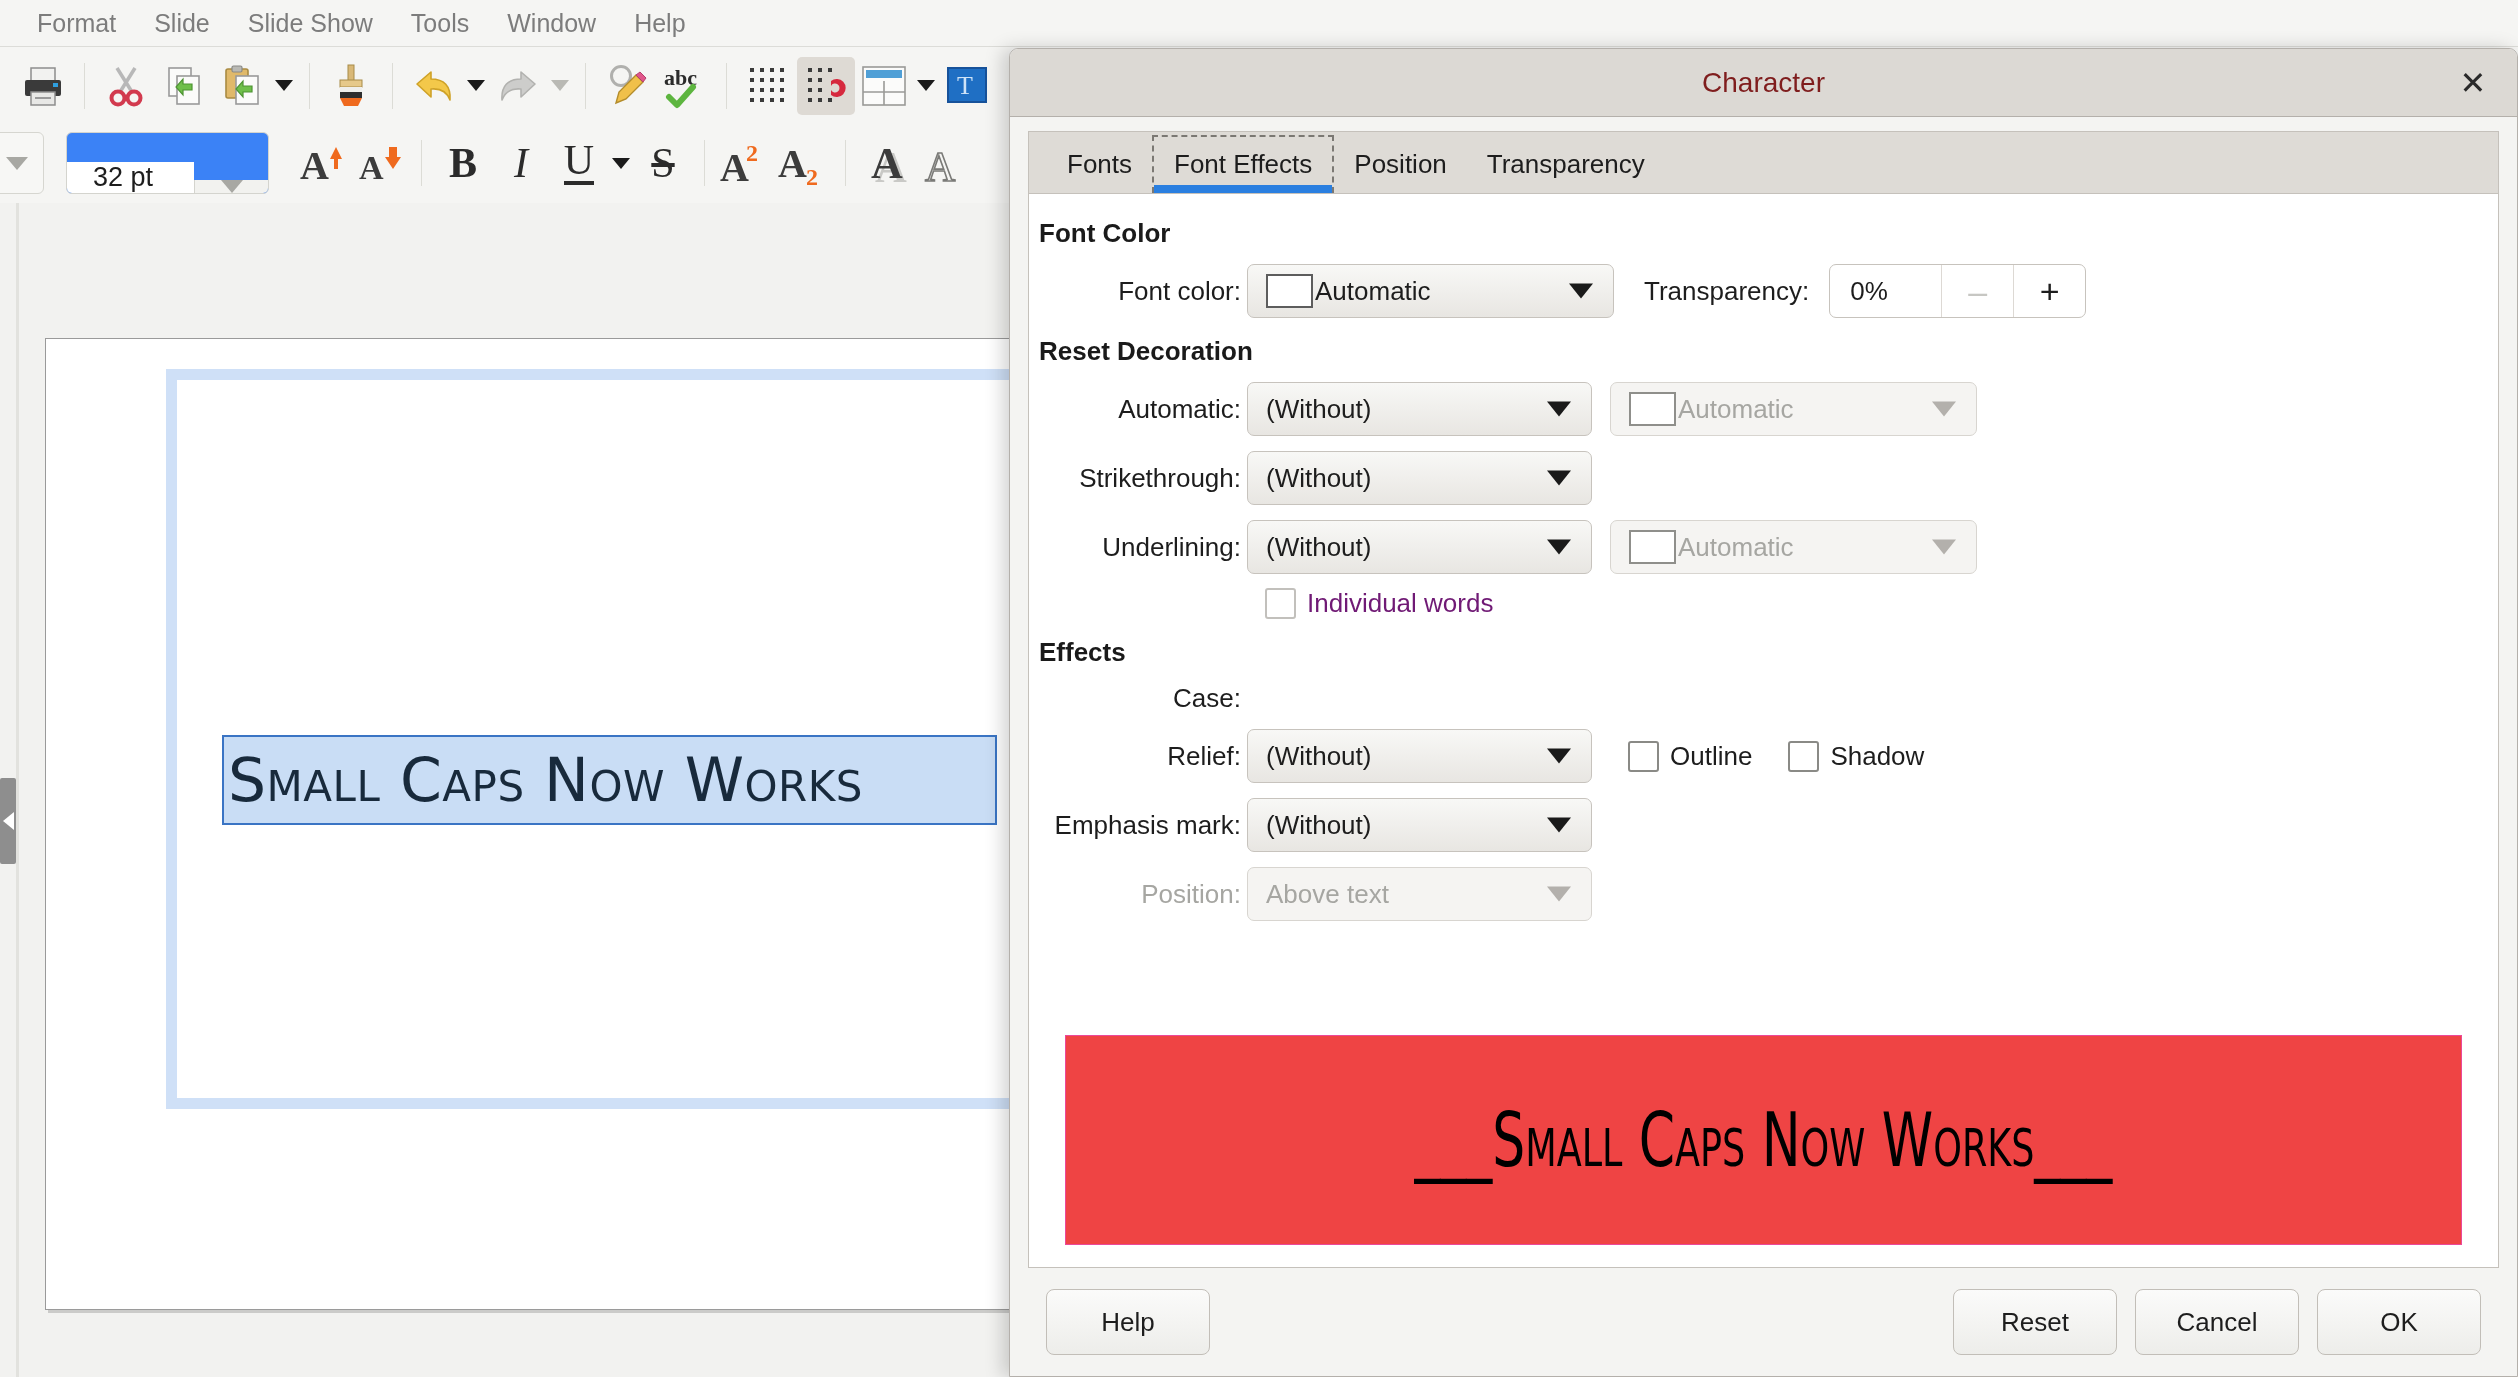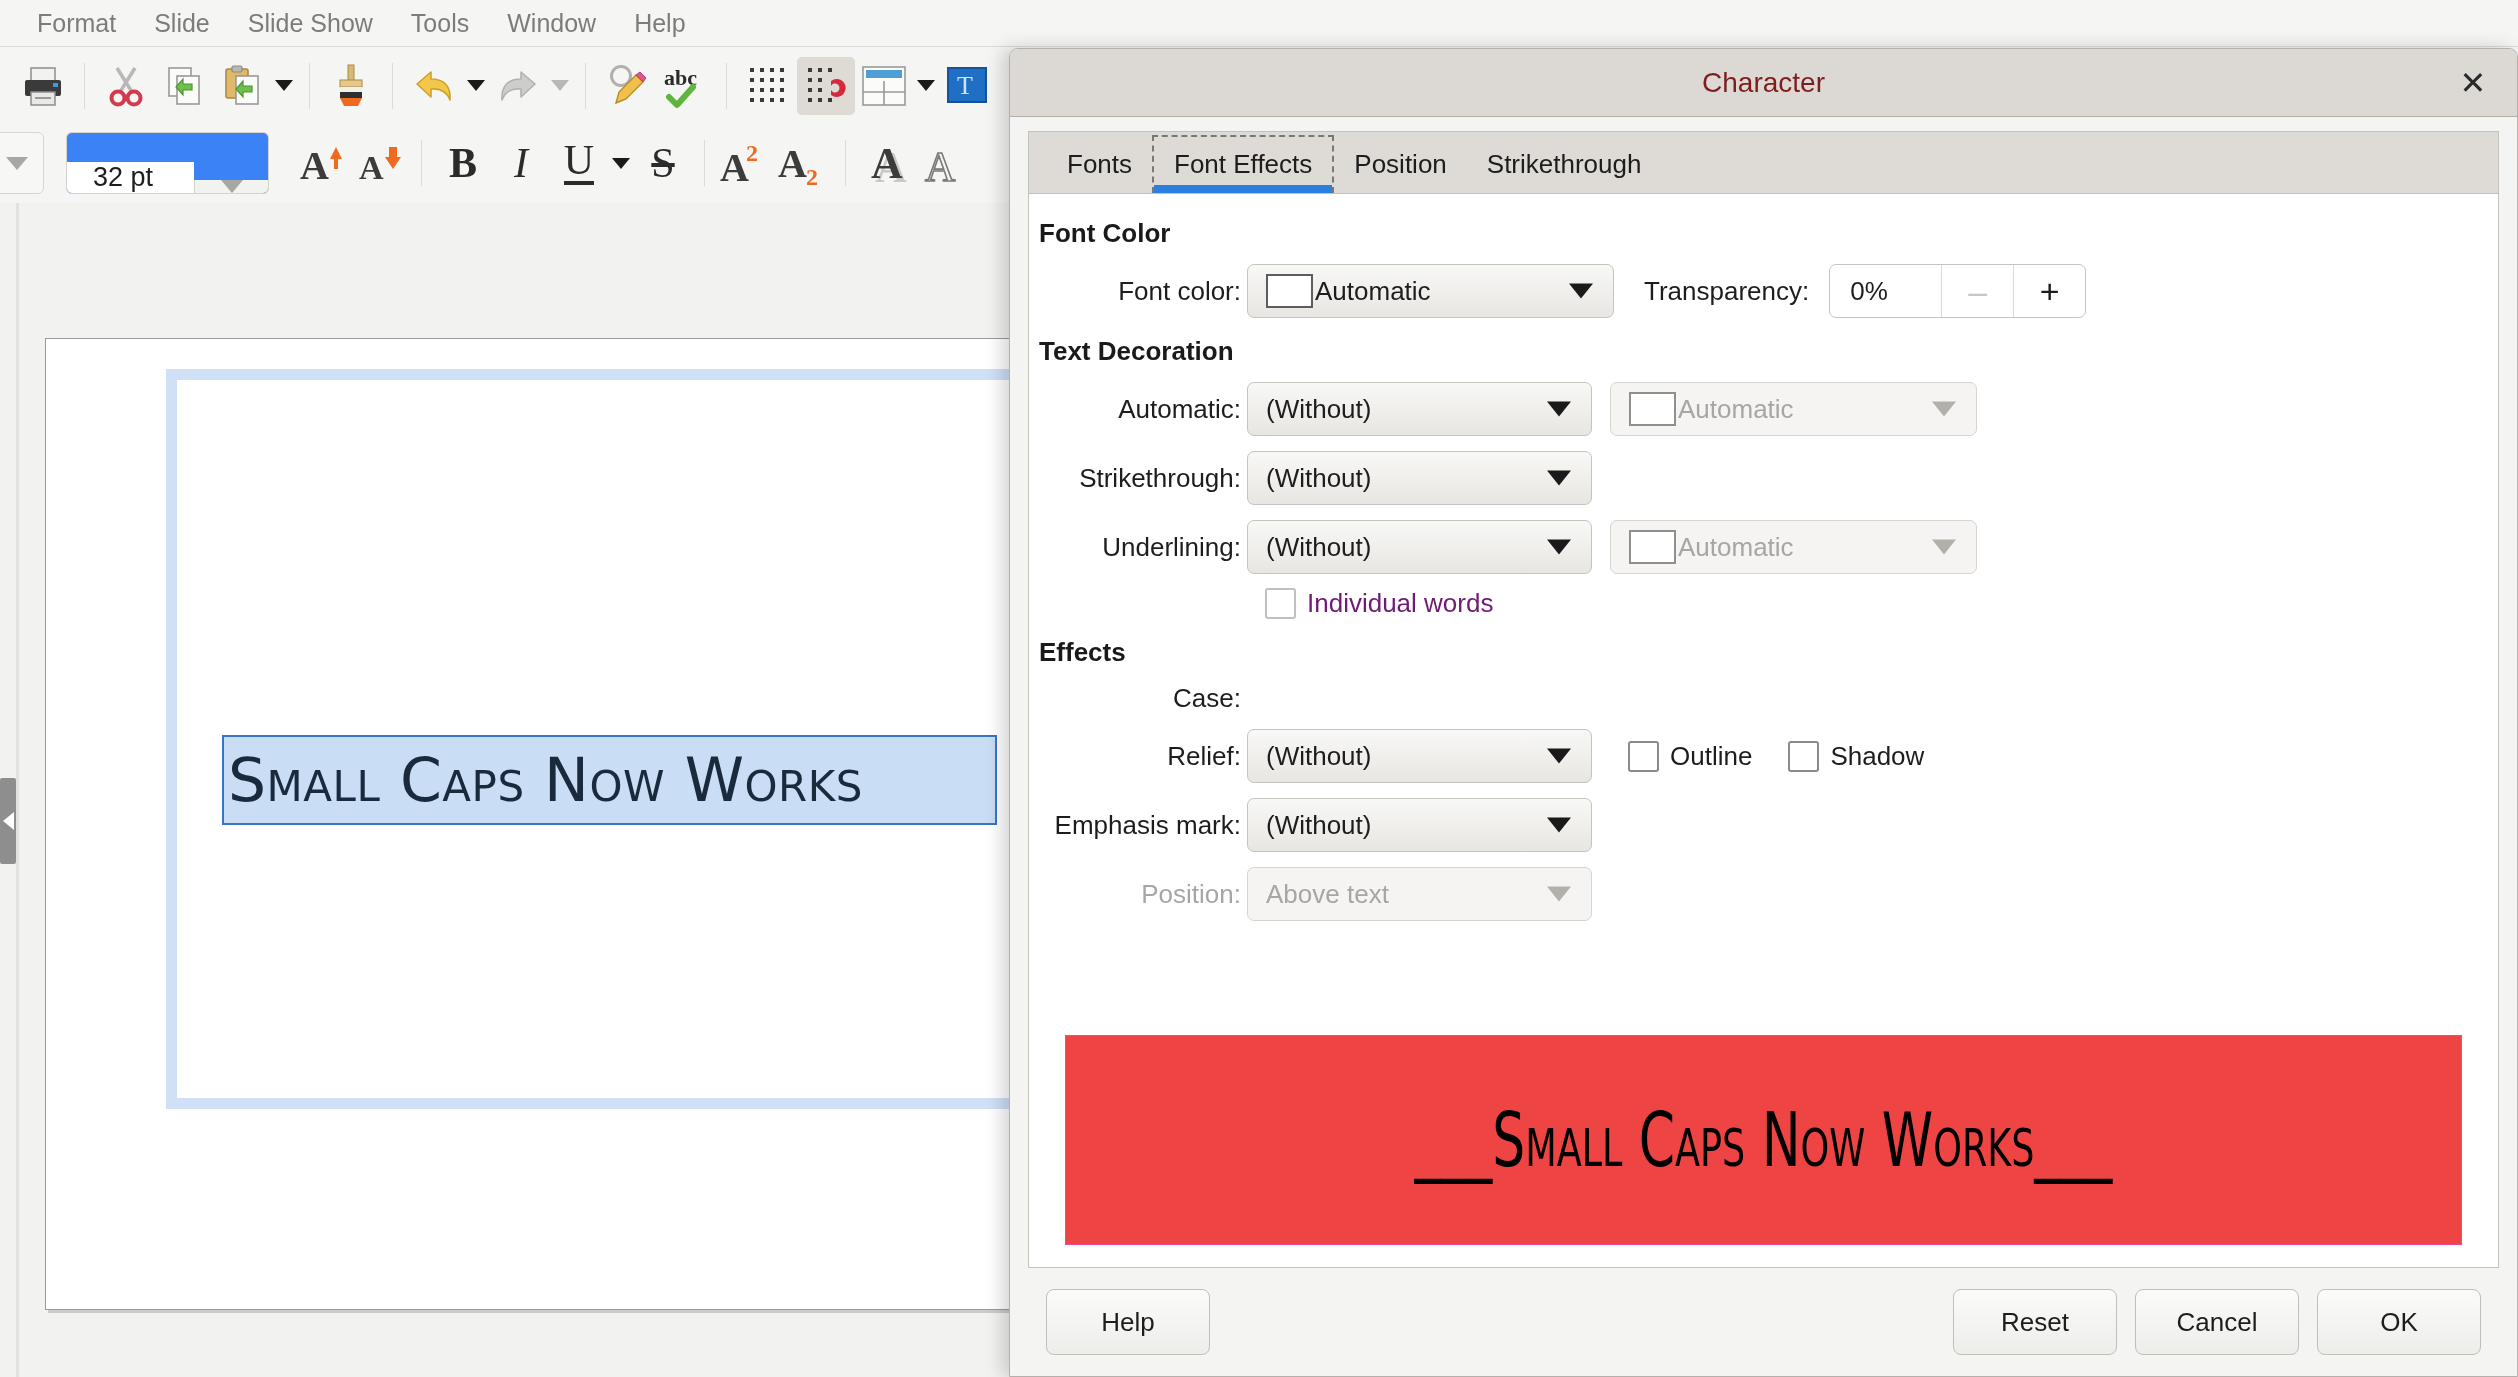--- a/index.html
+++ b/index.html
@@ -485,42 +485,42 @@
 
   <div class="dlg-title">
     <span class="dlg-title-text">Character</span>
     <span class="dlg-close">✕</span>
   </div>
 
   <div class="tabstrip">
     <div class="tab">Fonts</div>
     <div class="tab active">Font Effects</div>
     <div class="tab">Position</div>
-    <div class="tab">Strikethrough</div>
+    <div class="tab">Transparency</div>
   </div>
 
   <div class="dlg-body">
 
     <div class="section-title">Font Color</div>
     <div class="row">
       <div class="lbl">Font color:</div>
       <div class="combo w-combo-color">
         <span class="swatch"></span>
         <span>Automatic</span>
         <span class="arrow"></span>
       </div>
       <div class="transp-label">Transparency:</div>
       <div class="spinbox">
         <div class="spin-field">0%</div>
         <div class="spin-minus">–</div>
         <div class="spin-plus">+</div>
       </div>
     </div>
 
-    <div class="section-title" style="margin-top:18px">Text Decoration</div>
+    <div class="section-title" style="margin-top:18px">Reset Decoration</div>
 
     <div class="row">
       <div class="lbl">Automatic:</div>
       <div class="combo w-combo-std">
         <span>(Without)</span>
         <span class="arrow"></span>
       </div>
       <div class="combo w-combo-aux disabled" style="margin-left:18px">
         <span class="swatch"></span>
         <span>Automatic</span>

